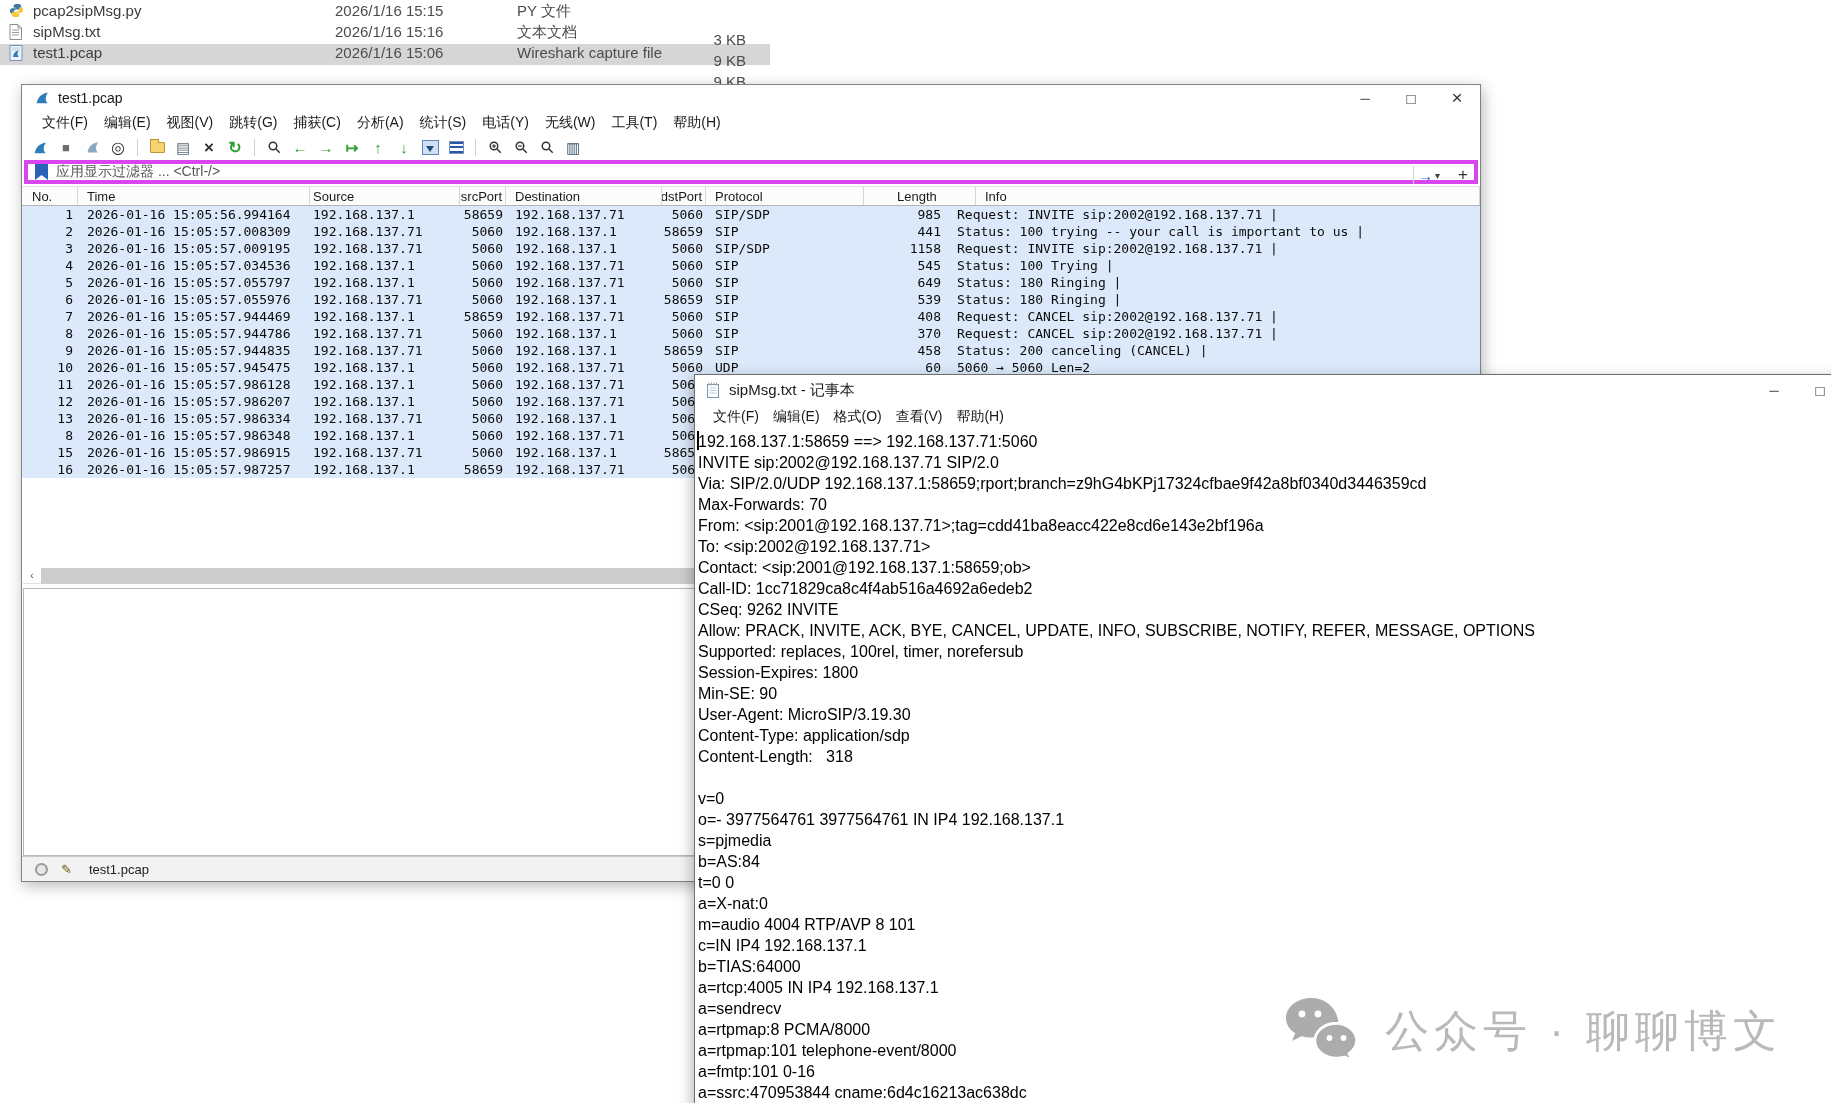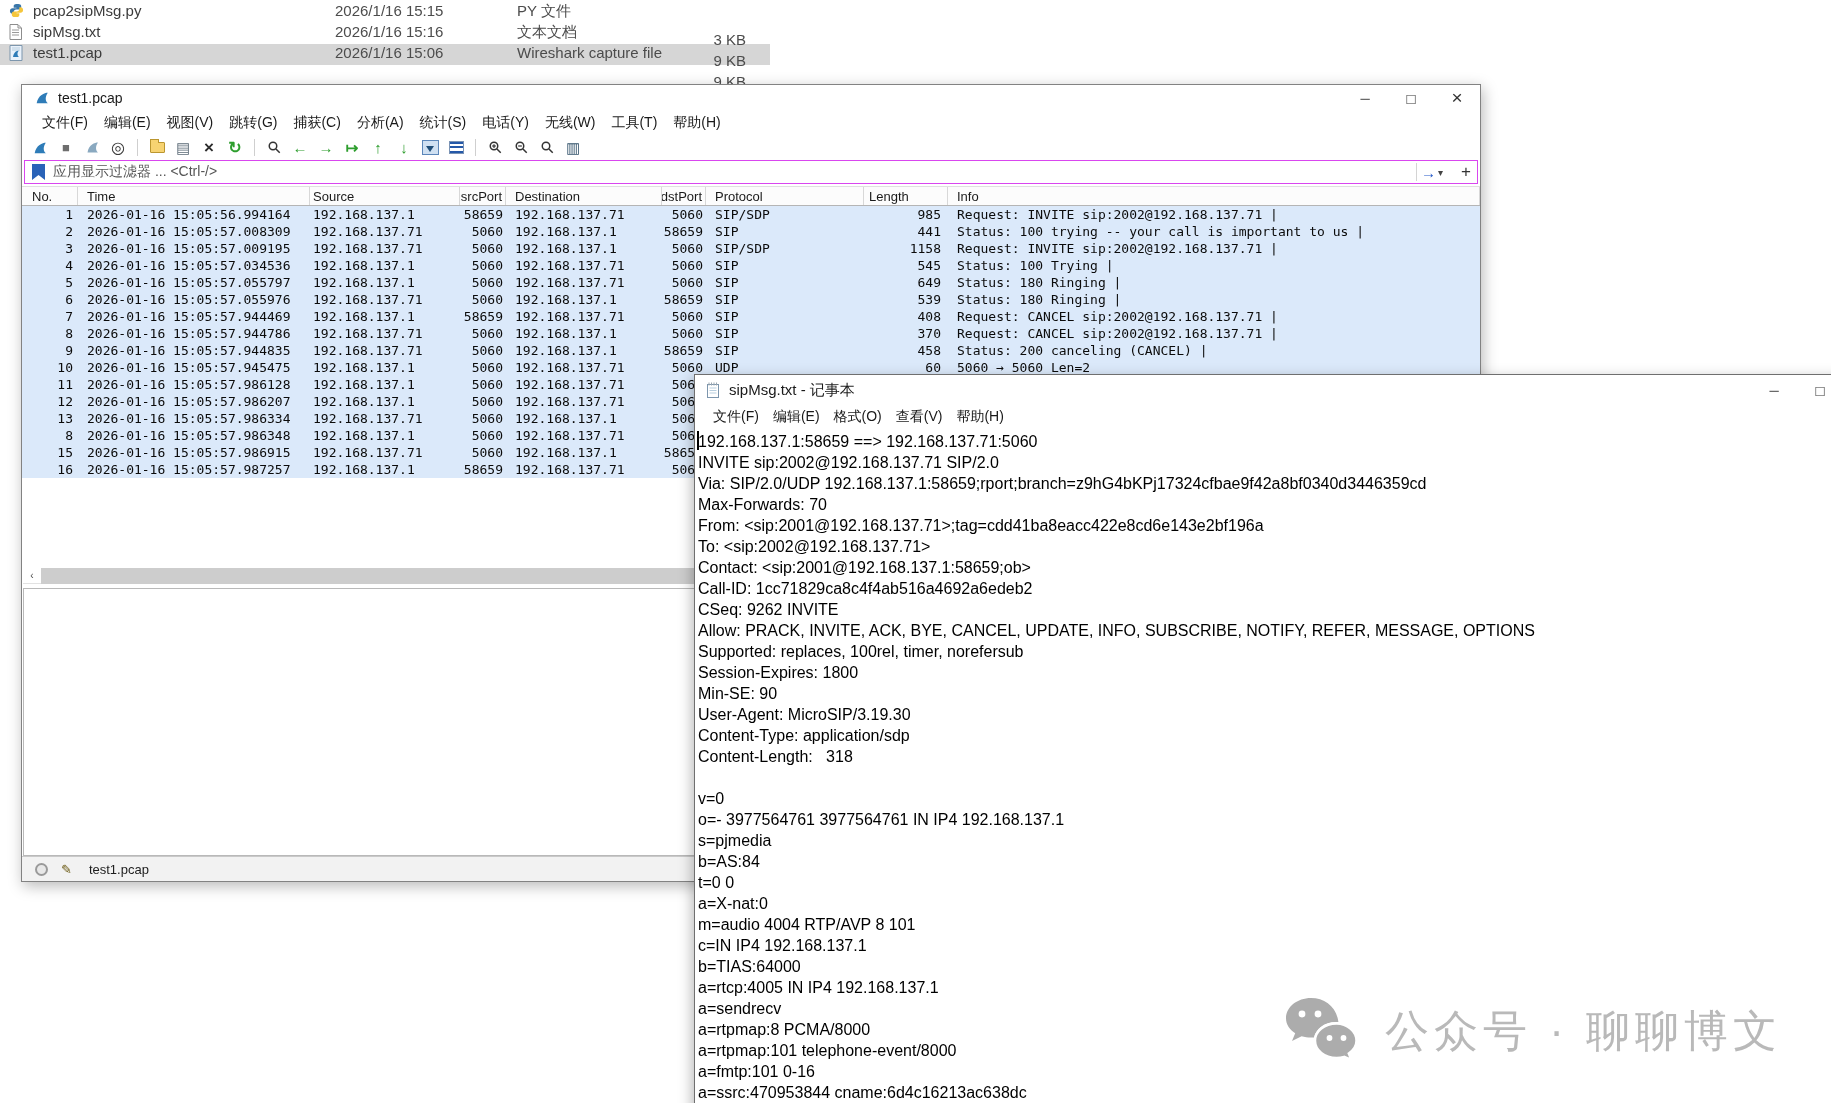--- a/index.html
+++ b/index.html
@@ -49,33 +49,33 @@
   .ti-goto::before { content:"↦"; }
   .ti-up::before { content:"↑"; }
   .ti-down::before { content:"↓"; }
   .ti-resize::before { content:"▥"; color:#33536b; }
   .mini-folder { width:15px; height:11px; background:#f7d371; border:1px solid #bb962f; border-radius:1px; position:relative; }
   .mini-folder::before { content:""; position:absolute; top:-4px; left:-1px; width:7px; height:3px; background:#f7d371; border:1px solid #bb962f; border-bottom:none; }
   .autoscroll-box { width:17px; height:15px; border:1px solid #5b86b9; background:#cfe0f2; display:flex; align-items:flex-end; justify-content:center; }
   .autoscroll-box i { width:0; height:0; border-left:4px solid transparent; border-right:4px solid transparent; border-top:6px solid #1f4e79; margin-bottom:2px; }
   .colorize-lines { width:15px; height:13px; background:repeating-linear-gradient(#2458a8 0 2px, #ffffff 2px 4.5px); border:1px solid #7a93b5; }
 
-  .ws-filter { height:24px; margin:0 2px; border:1px solid #d946ef; background:#fff; display:flex; align-items:center; position:relative; }
+  .ws-filter { height:24px; margin:0 2px; border:4px solid #d946ef; background:#fff; display:flex; align-items:center; position:relative; }
   .bookmark { width:13px; height:16px; margin:0 8px 0 7px; background:#2a63b8; clip-path:polygon(0 0,100% 0,100% 100%,50% 68%,0 100%); }
   .filter-text { font-size:14px; color:#565656; }
   .f-arrowbox { position:absolute; right:30px; top:2px; height:18px; display:flex; align-items:center; padding:0 4px; border-left:1px solid #d4d4d4; }
   .f-arrowbox .arr { color:#2458c8; font-weight:bold; font-size:15px; }
   .f-arrowbox .car { color:#444; font-size:10px; margin-left:2px; }
   .f-plus { position:absolute; right:6px; top:0; height:22px; display:flex; align-items:center; font-size:17px; color:#333; }
 
   .ws-header { height:20px; margin-top:2px; display:flex; background:#fcfcfc; border-top:1px solid #e0e0e0; border-bottom:1px solid #b5b5b5; font-size:13px; align-items:flex-start; }
   .ws-header .cell { border-right:1px solid #d8d8d8; height:100%; display:flex; align-items:center; }
   .ws-header .c0 { justify-content:flex-start; padding-left:10px; }
   .ws-header .c3, .ws-header .c5 { justify-content:flex-end; }
-  .ws-header .c7 { justify-content:flex-start; padding-left:5px; }
+  .ws-header .c7 { justify-content:flex-start; padding-left:5px;margin-left:28px; }
   .cell { overflow:hidden; white-space:pre; flex:0 0 auto; }
   .c0 { width:56px; text-align:right; padding-right:5px; }
   .c1 { width:232px; padding-left:9px; }
   .c2 { width:150px; padding-left:3px; }
   .c3 { width:46px; text-align:right; padding-right:3px; }
   .c4 { width:156px; padding-left:9px; }
   .c5 { width:44px; text-align:right; padding-right:3px; }
   .c6 { width:158px; padding-left:9px; }
   .c7 { width:84px; text-align:right; padding-right:7px; }
   .c8 { flex:1 1 auto; padding-left:9px; }

